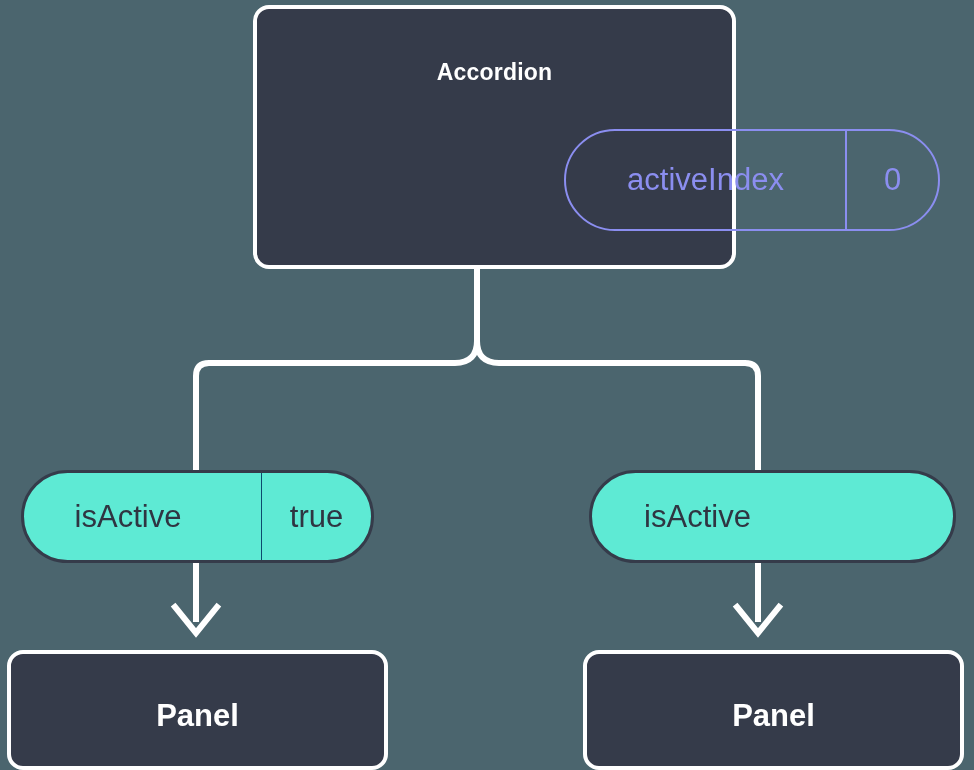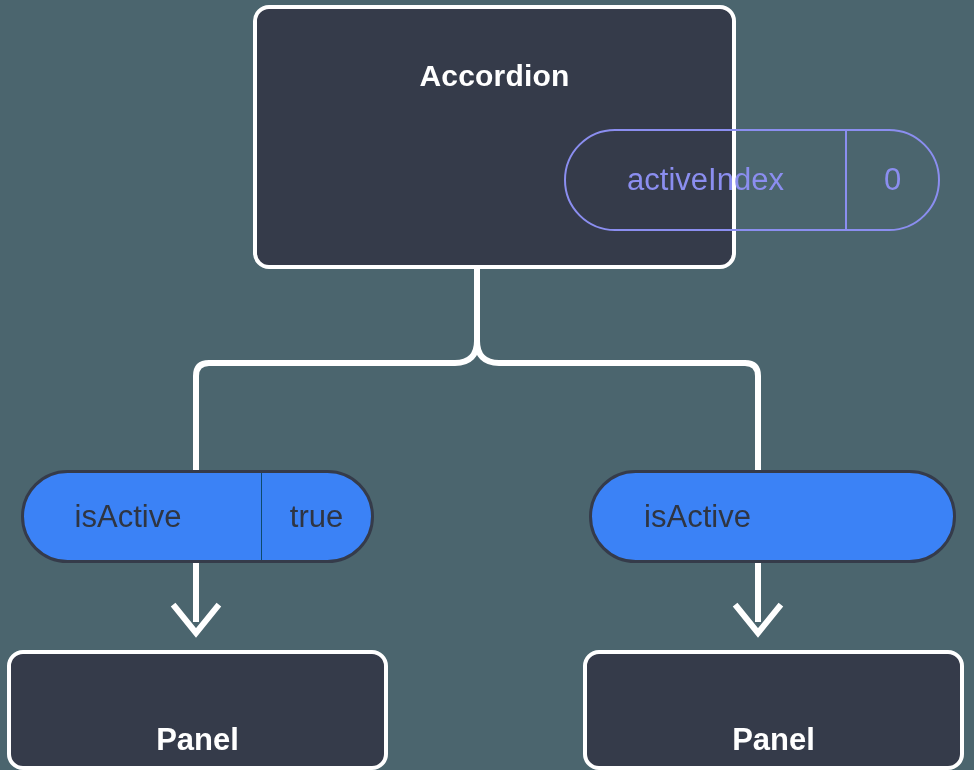--- a/index.html
+++ b/index.html
@@ -43,21 +43,21 @@
     top: 5px;
     width: 483px;
     height: 264px;
   }
   .component-title {
     position: absolute;
     left: 0;
     right: 0;
     text-align: center;
     color: #ffffff;
-    font-size: 30px;
+    font-size: 23px;
     font-weight: 600;
     letter-spacing: 0.2px;
     white-space: nowrap;
   }
   #accordion-title {
     top: 50px;
   }
 
   
   .state-chip-outline {
@@ -92,21 +92,21 @@
     flex: 1 1 auto;
     border-left: 2px solid #8b8ef0;
   }
 
   
   .prop-pill {
     position: absolute;
     box-sizing: border-box;
     display: flex;
     align-items: stretch;
-    background: #3b82f6;
+    background: #5eead4;
     border: 3px solid #353b4a;
     border-radius: 999px;
     overflow: hidden;
     gap: 29px;
   }
   #pill-left {
     left: 21px;
     top: 470px;
     width: 353px;
     height: 93px;
@@ -153,21 +153,20 @@
   .panel-title {
     position: absolute;
     left: 0;
     right: 0;
     top: 44px;
     text-align: center;
     color: #ffffff;
     font-size: 31px;
     font-weight: 600;
     white-space: nowrap;
-    margin-top: 24px;
   }
 </style>
 </head>
 <body>
 
 <div id="diagram-root">
 
   <svg id="connector-layer" viewBox="0 0 974 770" width="974" height="770" aria-hidden="true">
 
     <path d="M 477 269 L 477 341" fill="none" stroke="#ffffff" stroke-width="6" stroke-linecap="butt"></path>

